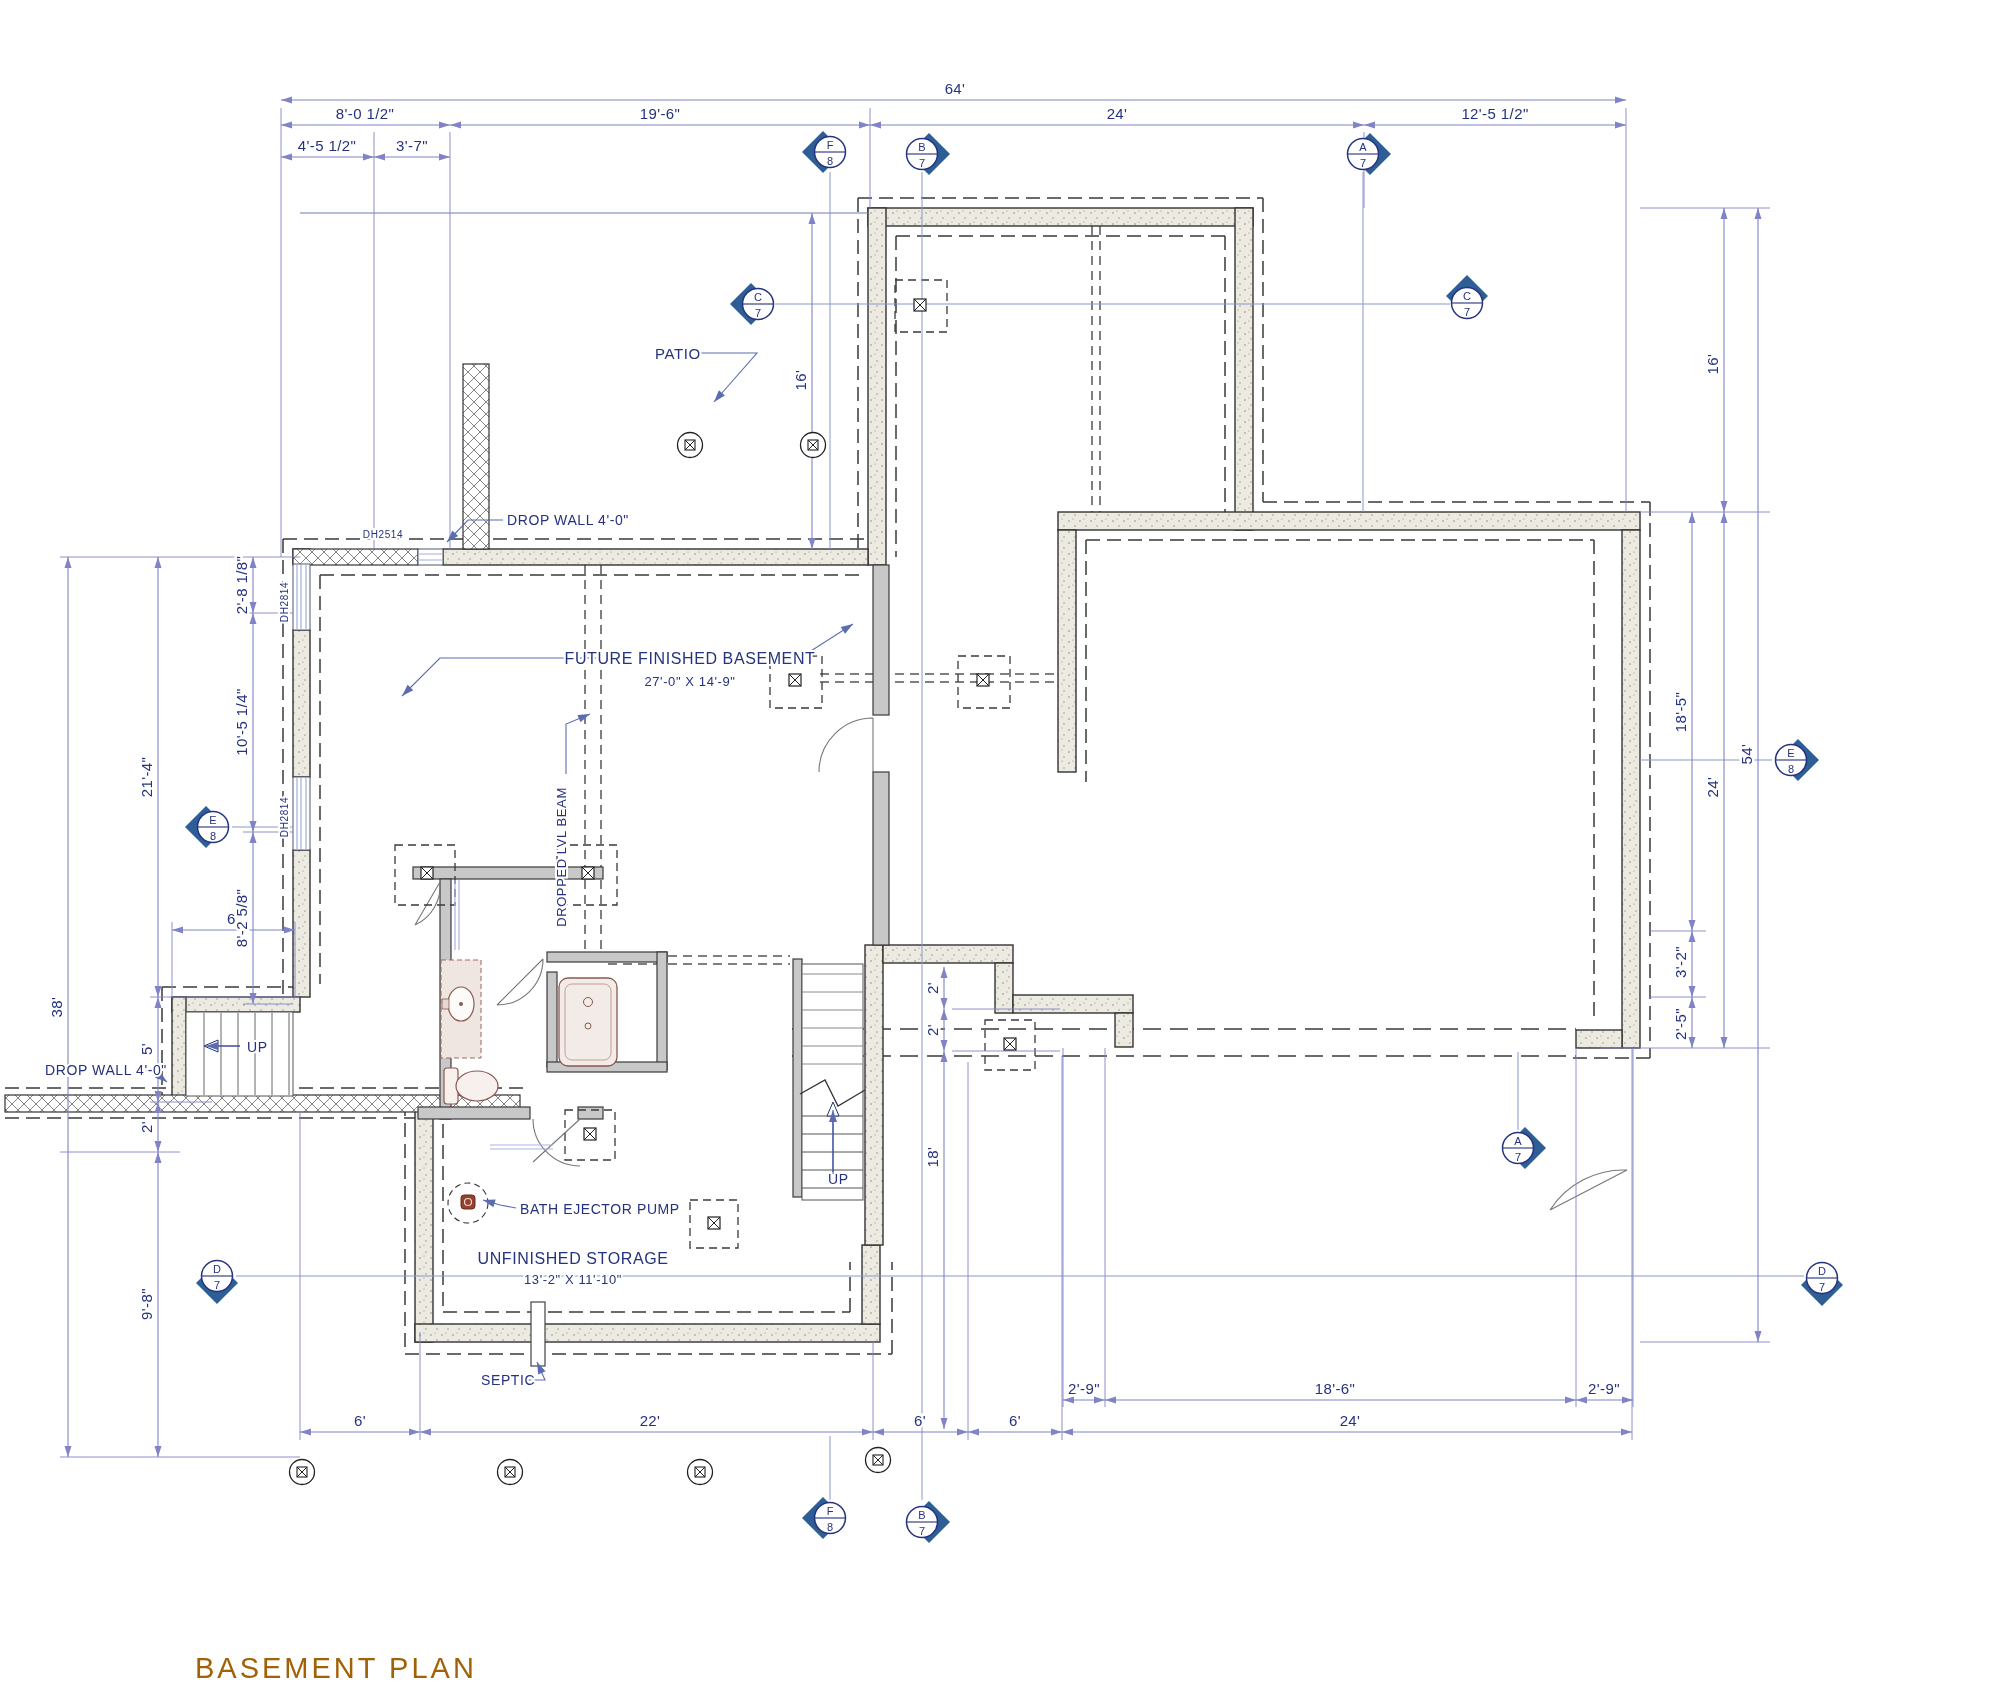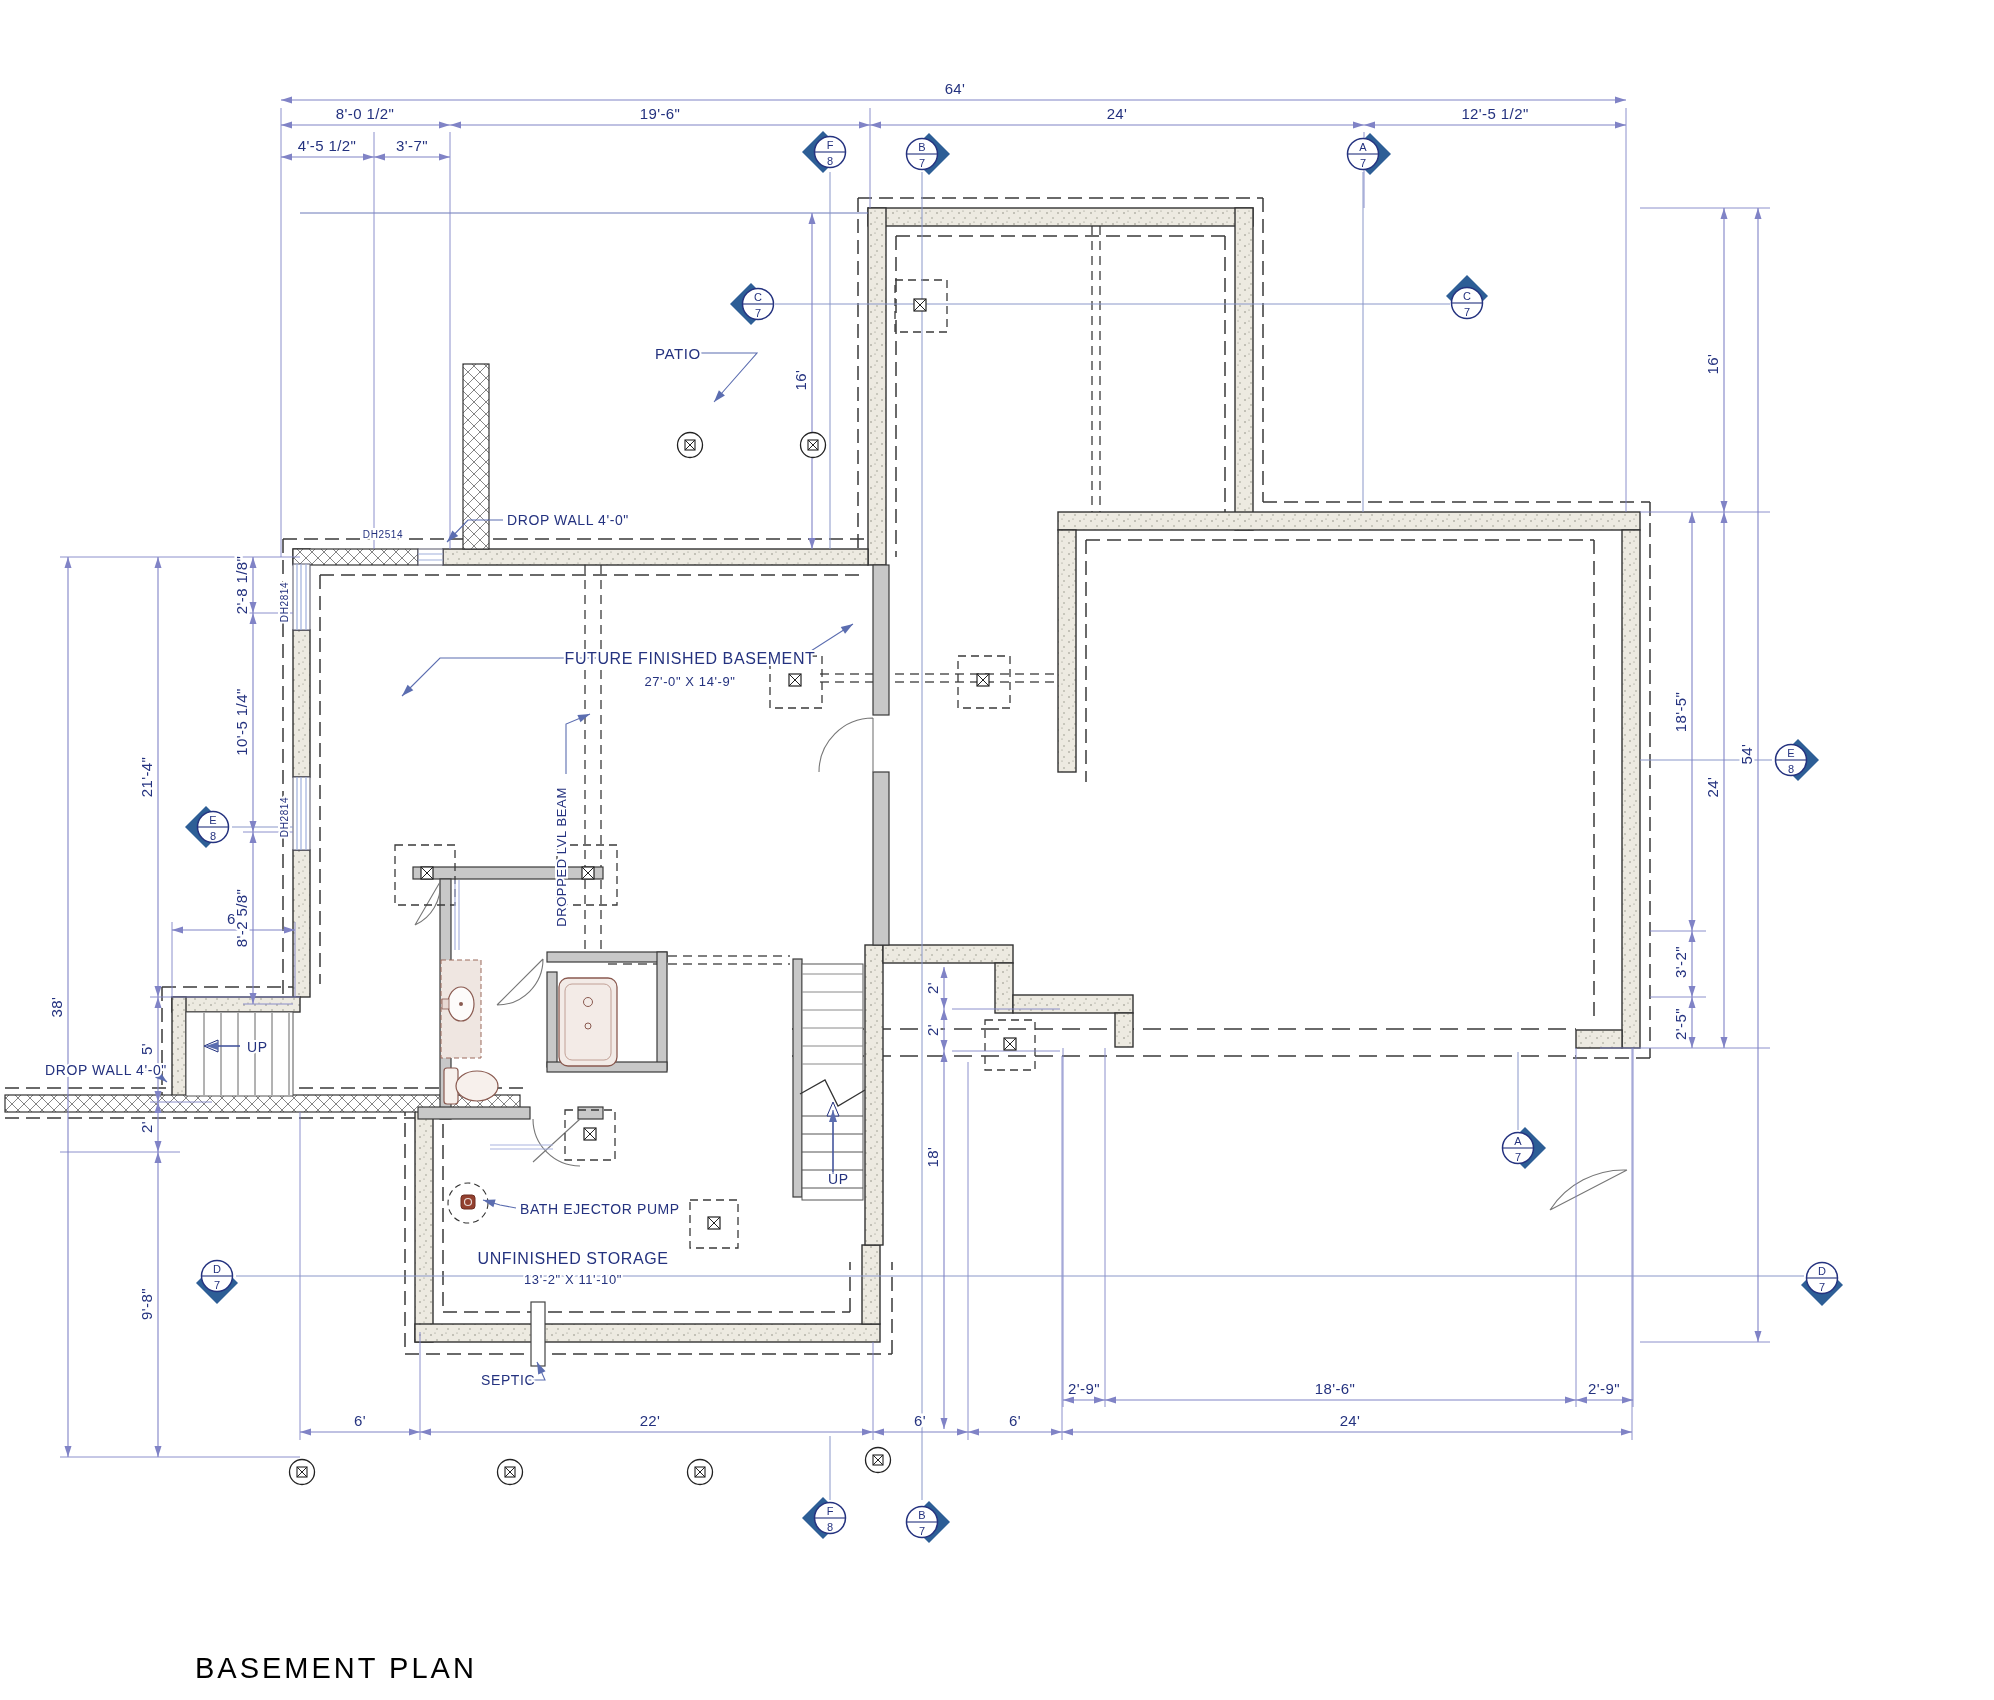--- a/index.html
+++ b/index.html
@@ -3,21 +3,21 @@
 <meta charset="utf-8">
 <style>
   html,body{margin:0;padding:0;background:#ffffff;}
   .sheet{position:relative;width:1994px;height:1700px;background:#ffffff;overflow:hidden;
          font-family:"Liberation Sans", sans-serif;margin-top:12px;}
   svg{position:absolute;left:0;top:0;}
   .dim-text{fill:#24327f;font-size:15px;letter-spacing:.4px;paint-order:stroke;stroke:#ffffff;stroke-width:5px;}
   .lbl{fill:#24327f;paint-order:stroke;stroke:#ffffff;stroke-width:4px;letter-spacing:.6px;}
   .mk-txt{fill:#24327f;font-size:11px;letter-spacing:0;}
   #plan-title{position:absolute;left:195px;top:1640px;font-size:29px;letter-spacing:3px;
-              color:#000000;font-weight:500;}
+              color:#a16207;font-weight:500;}
 </style>
 </head>
 <body>
 
 <div class="sheet">
 <svg width="1994" height="1700" viewBox="0 0 1994 1700">
   <defs>
     <pattern id="stip" width="11" height="11" patternUnits="userSpaceOnUse">
       <rect width="11" height="11" fill="#edeae1"></rect>
       <circle cx="2" cy="3" r="0.8" fill="#8d8d82"></circle>

